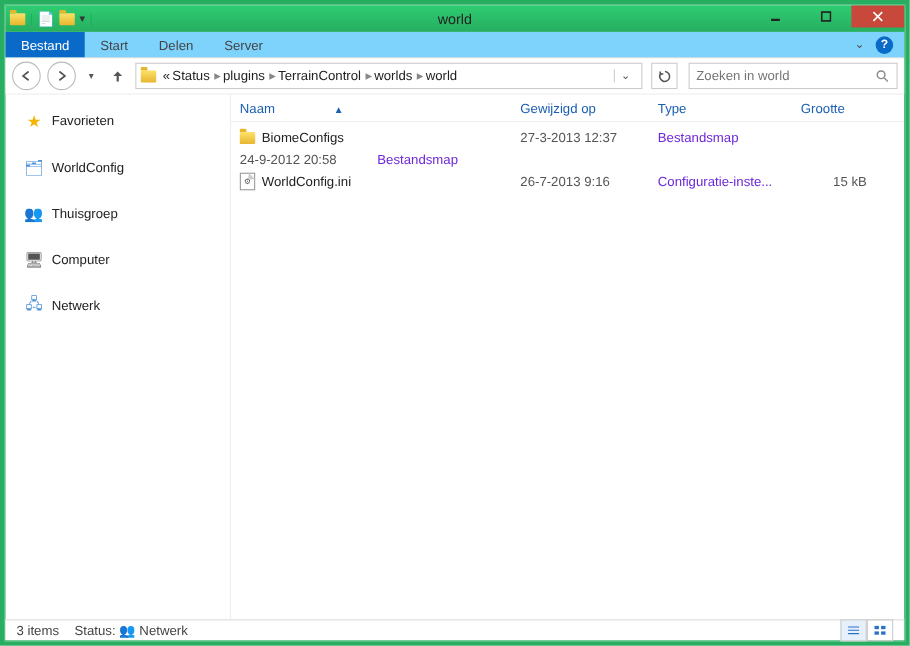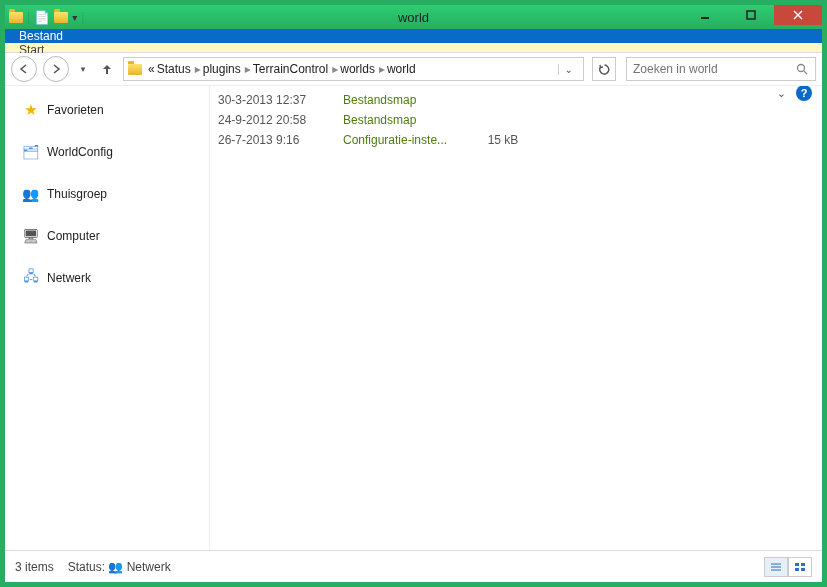--- a/index.html
+++ b/index.html
@@ -4,21 +4,21 @@
 <style>
 * { box-sizing: border-box; margin: 0; padding: 0; font-family: "Segoe UI", Tahoma, sans-serif; }
 body { background: #27ae60; padding: 4px; font-size: 12px; color: #333; }
 .window { width: 819px; height: 579px; background: #fff; display: flex; flex-direction: column; border: 1px solid #27ae60; }
 .titlebar { height: 24px; background: linear-gradient(to bottom, #2ecc71, #27ae60); display: flex; align-items: center; color: #222; position: relative; }
 .titlebar .qat { display: flex; align-items: center; gap: 4px; padding-left: 4px; }
 .titlebar .title { position: absolute; left: 50%; transform: translateX(-50%); font-size: 13px; }
 .win-controls { margin-left: auto; display: flex; height: 100%; }
 .win-btn { width: 46px; height: 20px; display: flex; align-items: center; justify-content: center; color: #222; }
 .win-btn.close { background: #c8483b; color: #fff; width: 48px; }
-.ribbon-tabs { height: 24px; display: flex; align-items: stretch; border-bottom: 1px solid #ddd; background: #fef9c3; flex-direction: column; }
+.ribbon-tabs { height: 24px; display: flex; align-items: stretch; border-bottom: 1px solid #ddd; background: #7dd3fc; }
 .ribbon-tab { padding: 0 14px; display: flex; align-items: center; font-size: 12px; color: #444; }
 .ribbon-tab.file { background: #0a6ac7; color: #fff; }
 .ribbon-right { margin-left: auto; display: flex; align-items: center; gap: 10px; padding-right: 10px; }
 .navbar { height: 32px; display: flex; align-items: center; padding: 0 6px; gap: 6px; background: #fff; }
 .nav-btn { width: 26px; height: 26px; border: 1px solid #bbb; border-radius: 50%; display: flex; align-items: center; justify-content: center; color: #555; background: #fff; }
 .nav-btn.small { border: none; width: 16px; }
 .nav-btn.up { border-radius: 0; border: none; width: 20px; }
 .breadcrumb { flex: 1; height: 24px; border: 1px solid #ccc; display: flex; align-items: center; padding: 0 4px; gap: 2px; overflow: hidden; }
 .crumb { display: flex; align-items: center; gap: 4px; font-size: 12px; color: #222; white-space: nowrap; }
 .crumb-sep { color: #888; }
@@ -34,27 +34,27 @@
 .columns { display: flex; padding: 6px 8px 4px 8px; font-size: 12px; color: #1a5fb4; border-bottom: 1px solid #eee; }
 .col-name { width: 255px; }
 .col-mod { width: 125px; }
 .col-type { width: 130px; }
 .col-size { width: 70px; text-align: left; }
 .sort-ind { color: #1a5fb4; font-size: 9px; margin-left: 50px; }
 .rows { padding: 4px 8px; }
 .row { display: flex; align-items: center; font-size: 12px; color: #222; height: 20px; }
 .row .rname { width: 255px; display: flex; align-items: center; gap: 6px; }
 .row .rmod { width: 125px; color: #555; }
-.row .rtype { width: 130px; color: #4d7c0f; }
-.row .rsize { width: 70px; color: #555; text-align: center; padding-right: 10px; }
+.row .rtype { width: 130px; color: #6d28d9; }
+.row .rsize { width: 70px; color: #555; text-align: right; padding-right: 10px; }
 .folder-icon, .folder-icon-sm { width: 14px; height: 11px; background: linear-gradient(to bottom, #fce26a, #e8b52e); border-radius: 1px; position: relative; display: inline-block; }
 .folder-icon::before, .folder-icon-sm::before { content: ""; position: absolute; top: -3px; left: 0; width: 6px; height: 3px; background: #e8b52e; border-radius: 1px 1px 0 0; }
 .ini-icon { width: 14px; height: 16px; background: #fff; border: 1px solid #999; display: inline-flex; align-items: center; justify-content: center; font-size: 7px; color: #555; position: relative; }
 .ini-icon::after { content: ""; position: absolute; right: -1px; top: -1px; border: 3px solid transparent; border-left-color: #ccc; border-bottom-color: #ccc; }
-.statusbar { height: 32px; border-top: 1px solid #ddd; background: #fff; display: flex; align-items: center; padding: 0 10px; font-size: 12px; color: #444; gap: 14px; }
+.statusbar { height: 19px; border-top: 1px solid #ddd; background: #fff; display: flex; align-items: center; padding: 0 10px; font-size: 12px; color: #444; gap: 14px; }
 .status-spacer { flex: 1; }
 .view-toggle { display: flex; gap: 0; }
 .vt-btn { width: 24px; height: 20px; border: 1px solid #ccc; display: flex; align-items: center; justify-content: center; color: #2a6fc9; font-size: 11px; }
 .vt-btn.active { background: #e6f0fa; }
 .help-icon { width: 16px; height: 16px; background: #0a6ac7; color: #fff; border-radius: 50%; display: inline-flex; align-items: center; justify-content: center; font-size: 11px; font-weight: bold; }
 .star-icon { color: #f5b400; font-size: 15px; }
 .lib-icon { color: #4a90d9; font-size: 14px; }
 .home-icon { color: #4a90d9; font-size: 14px; }
 .comp-icon { color: #555; font-size: 14px; }
 .net-icon { color: #4a90d9; font-size: 14px; }
@@ -183,32 +183,49 @@
         <span class="side-icon comp-icon">🖥</span>
         <span>Computer</span>
       </div>
       <div class="side-item">
         <span class="side-icon net-icon">🖧</span>
         <span>Netwerk</span>
       </div>
     </div>
 
     <div class="main">
+      <div class="columns">
+        <div class="col-name">
+          <span>Naam</span>
+          <span class="sort-ind">▲</span>
+        </div>
+        <div class="col-mod">Gewijzigd op</div>
+        <div class="col-type">Type</div>
+        <div class="col-size">Grootte</div>
+      </div>
       <div class="rows">
         <div class="row">
-          <div class="rmod">30-3-2013 12:37</div>
+          <div class="rname">
+              <span class="folder-icon"></span>
+              <span>BiomeConfigs</span>
+            </div>
+          <div class="rmod">27-3-2013 12:37</div>
           <div class="rtype">Bestandsmap</div>
           <div class="rsize"></div>
         </div>
         <div class="row">
           <div class="rmod">24-9-2012 20:58</div>
           <div class="rtype">Bestandsmap</div>
           <div class="rsize"></div>
         </div>
         <div class="row">
+          <div class="rname">
+              <span class="ini-icon">⚙</span>
+              <span>WorldConfig.ini</span>
+            </div>
           <div class="rmod">26-7-2013 9:16</div>
           <div class="rtype">Configuratie-inste...</div>
           <div class="rsize">15 kB</div>
         </div>
       </div>
     </div>
   </div>
 
   <div class="statusbar">
     <span>3 items</span>

